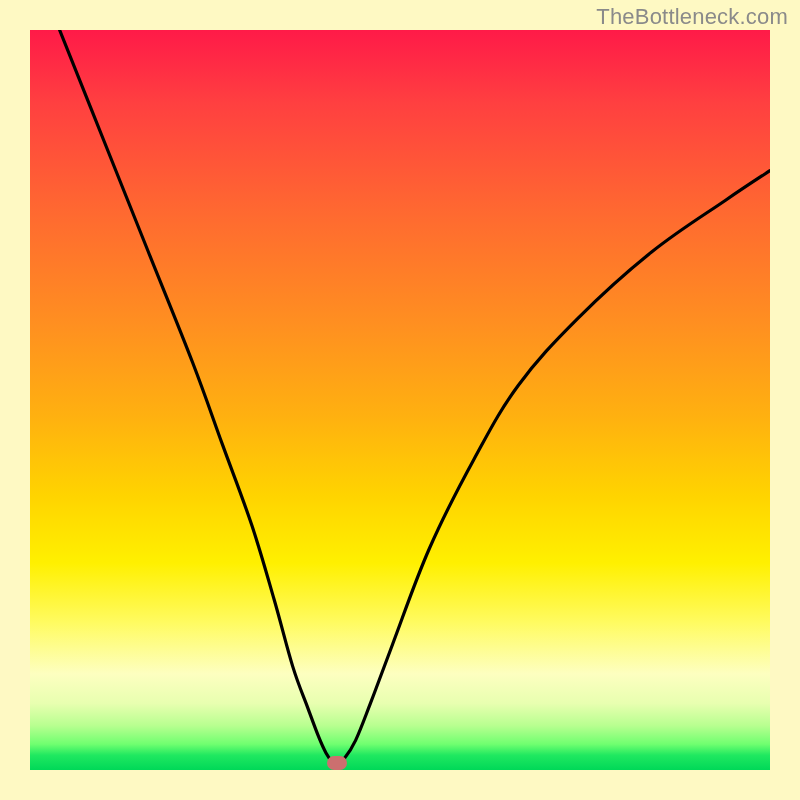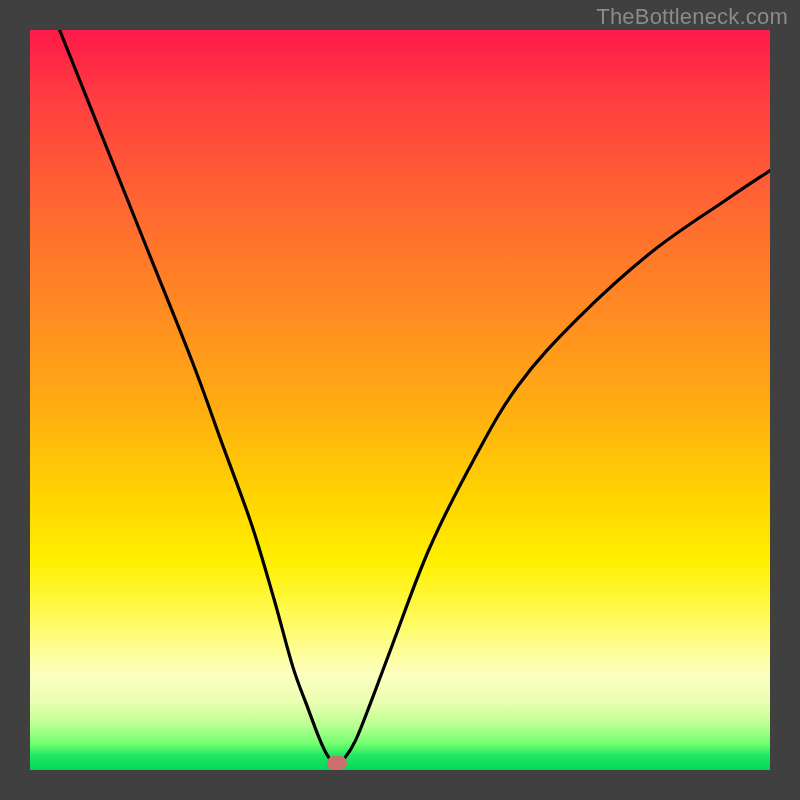--- a/index.html
+++ b/index.html
@@ -10,21 +10,21 @@
     background: #000;
     overflow: hidden;
     font-family: Arial, Helvetica, sans-serif;
   }
   .frame {
     position: absolute;
     top: 0;
     left: 0;
     width: 800px;
     height: 800px;
-    background: #404040;
+    background: #fef9c3;
   }
   .plot {
     position: absolute;
     top: 30px;
     left: 30px;
     width: 740px;
     height: 740px;
     
     background: linear-gradient(to bottom,
       #ff1a48 0%,

